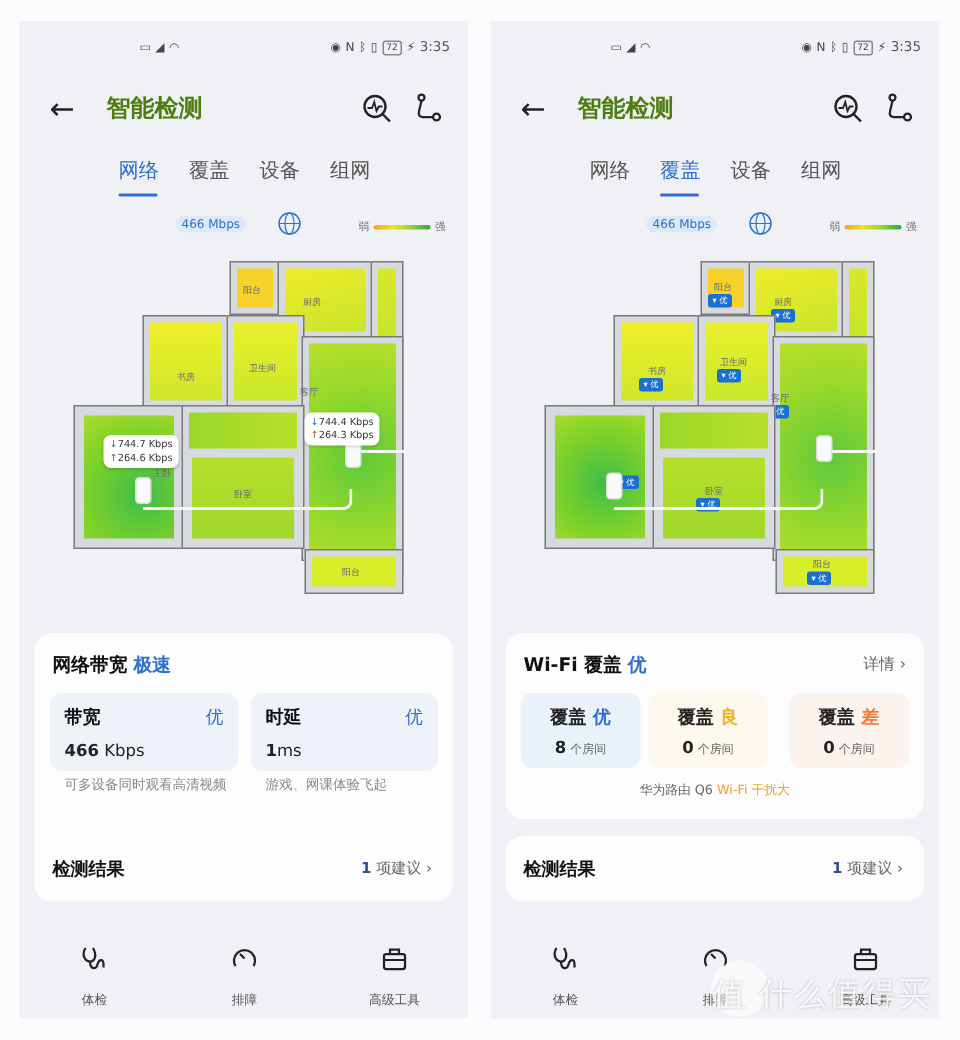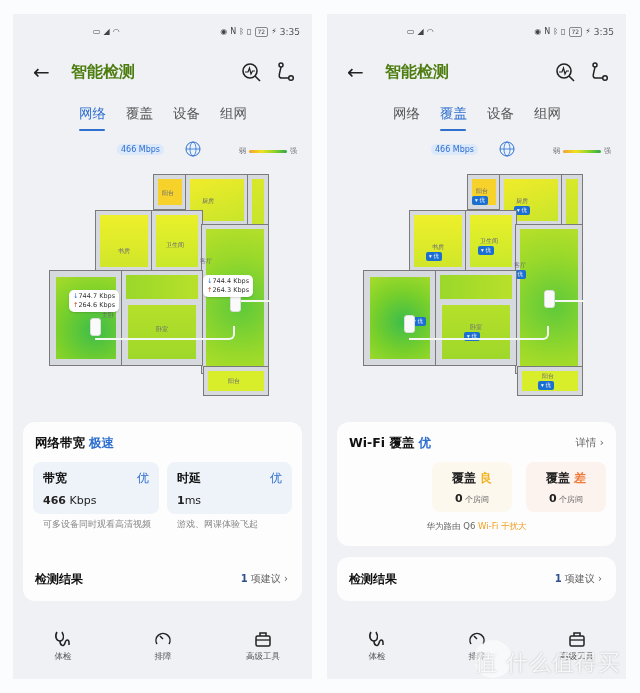--- a/index.html
+++ b/index.html
@@ -63,21 +63,21 @@
   .cov-foot .warn{color:#f0a020;}
 
   .result{position:absolute;left:10px;right:10px;height:44px;background:#fdfdfe;border-radius:12px;cursor:pointer;}
   .result-title{position:absolute;left:12px;top:14px;font-size:12px;font-weight:bold;color:#111;}
   .result-link{position:absolute;right:14px;top:15px;font-size:10px;color:#666;}
   .result-link b{color:#2f4f8f;font-weight:bold;}
 
   .bottomnav{position:absolute;left:0;right:0;top:615px;height:50px;}
   .nav-item{position:absolute;top:0;width:60px;text-align:center;cursor:pointer;}
   .nav-item svg{display:block;margin:0 auto;}
-  .nav-label{font-size:8.5px;color:#555;margin-top:2px;}
+  .nav-label{font-size:8.5px;color:#555;margin-top:12px;}
 
   .watermark{position:absolute;left:475px;top:648px;font-size:22px;color:rgba(255,255,255,.85);letter-spacing:1px;text-shadow:0 0 2px rgba(0,0,0,.25);}
   .wm-circle{position:absolute;left:474px;top:640px;width:38px;height:38px;border-radius:50%;background:rgba(255,255,255,.55);}
 </style>
 </head>
 <body>
 
 <div class="phone left">
   <div class="statusbar">
     <div class="sb-left">
@@ -332,20 +332,24 @@
     <div class="cable" style="left:82px;top:186px;width:140px;height:14px;border-top:none;border-left:none;border-radius:0 0 6px 0;"></div>
     <div class="cable" style="left:222px;top:160px;width:36px;height:2px;border-width:1px;"></div>
     <div class="router" style="left:77px;top:175px"></div>
     <div class="router" style="left:217px;top:150px"></div>
   </div>
 
   <div class="card" style="top:408px;height:124px">
     <div class="card-title"><span>Wi-Fi 覆盖</span><span class="accent">优</span></div>
     <span class="detail-link">详情 ›</span>
 
+    <div class="cov" style="left:10px;width:80px;background:#e9f1fb">
+      <div class="cov-title"><span>覆盖</span> <span style="color:#2f6fd0">优</span></div>
+      <div class="cov-count"><b>8</b><span> 个房间</span></div>
+    </div>
     <div class="cov" style="left:95px;width:80px;background:#fcf8ee">
       <div class="cov-title"><span>覆盖</span> <span style="color:#f0b020">良</span></div>
       <div class="cov-count"><b>0</b><span> 个房间</span></div>
     </div>
     <div class="cov" style="left:189px;width:80px;background:#fcf3ee">
       <div class="cov-title"><span>覆盖</span> <span style="color:#f07a3a">差</span></div>
       <div class="cov-count"><b>0</b><span> 个房间</span></div>
     </div>
     <div class="cov-foot"><span>华为路由 Q6 </span><span class="warn">Wi-Fi 干扰大</span></div>
   </div>

